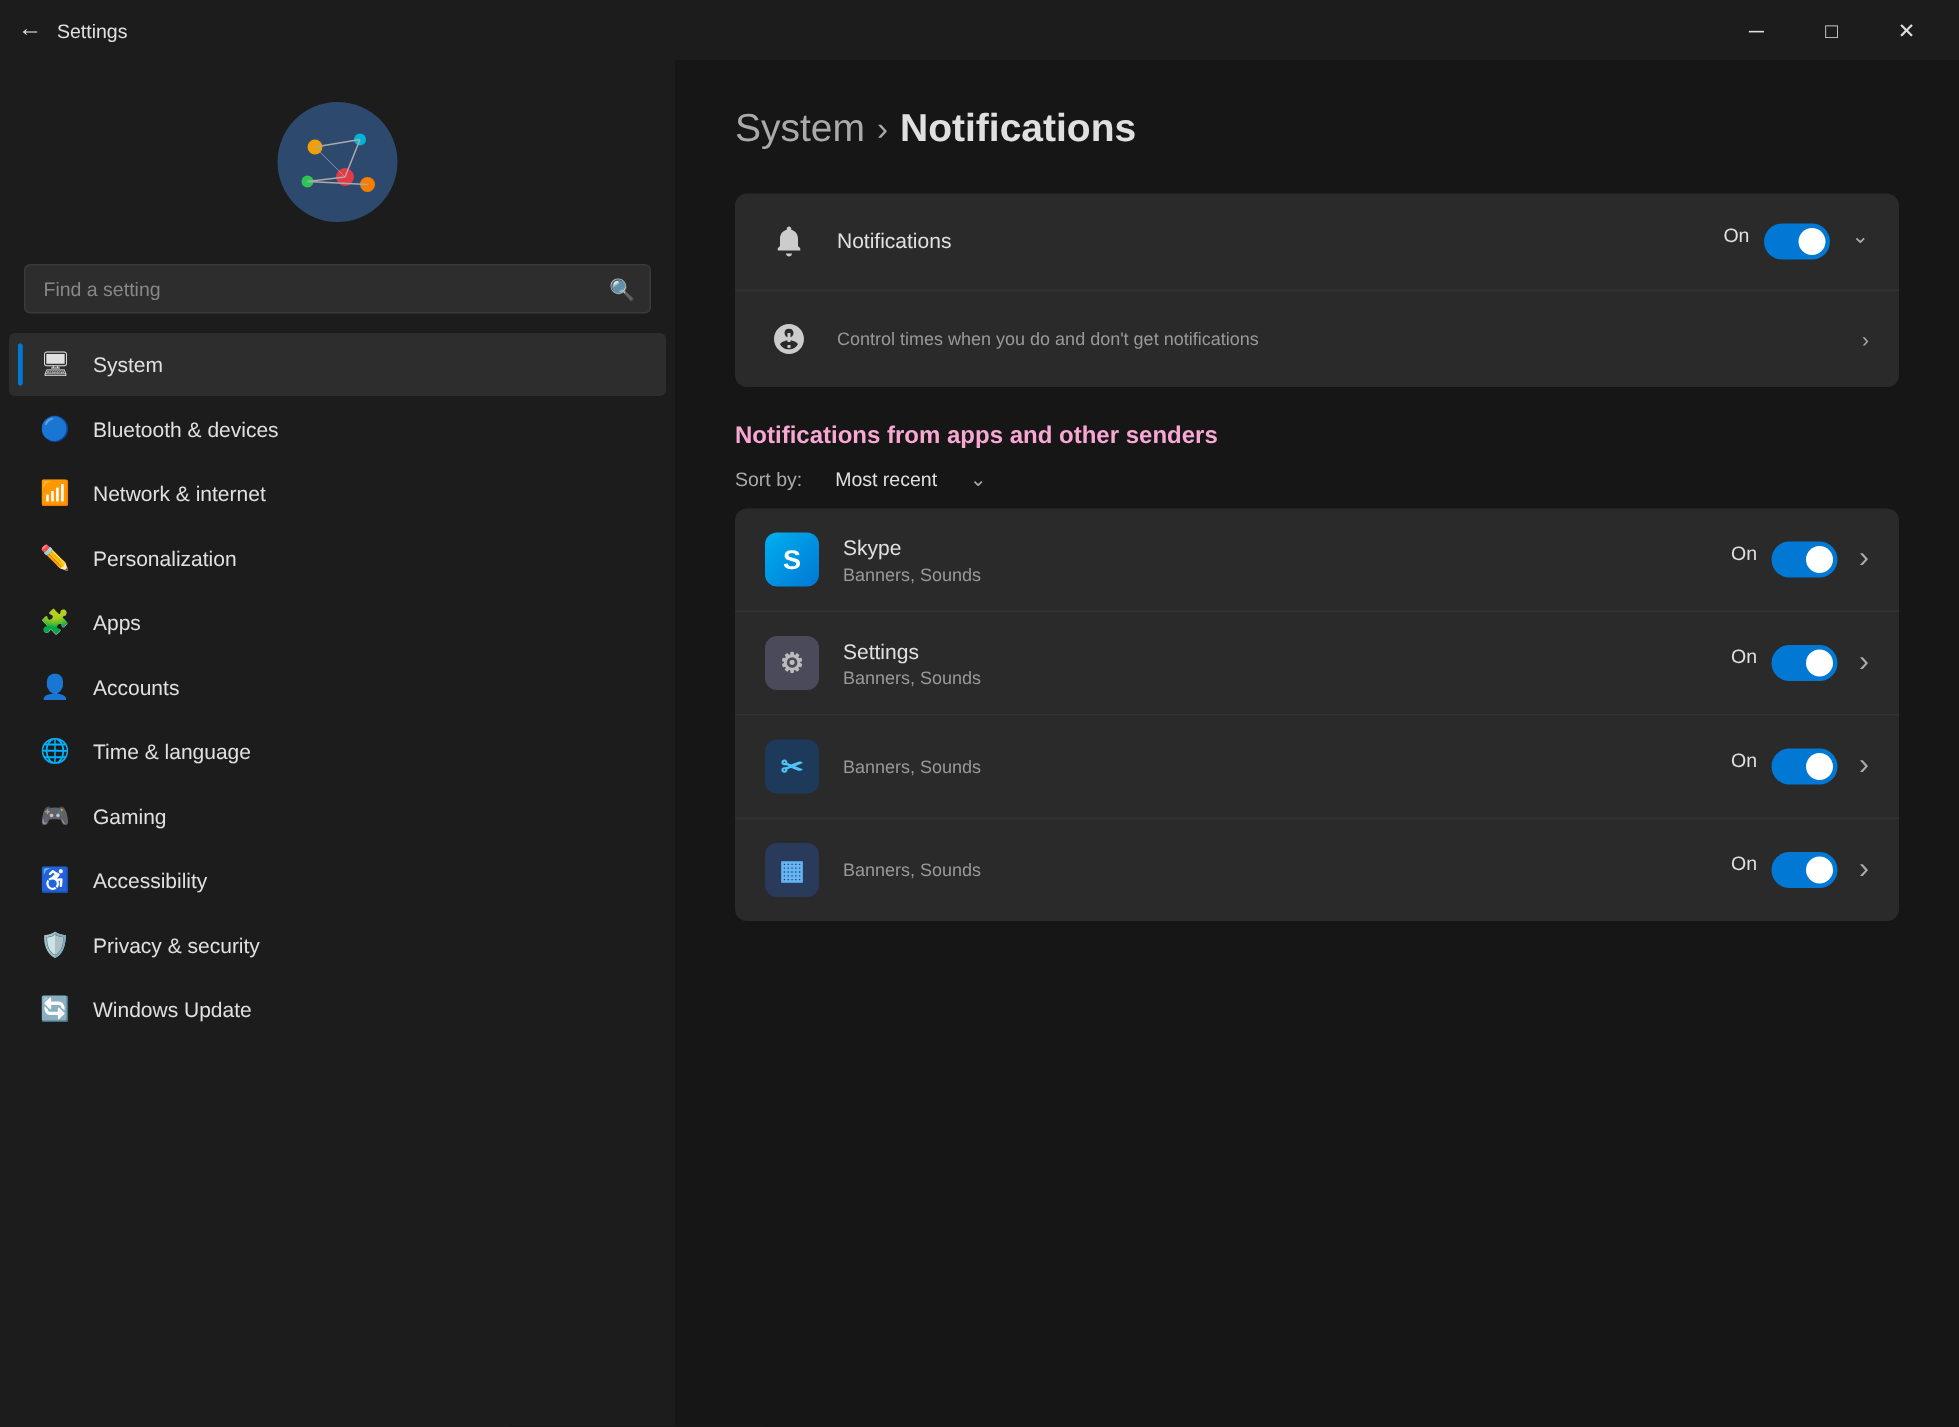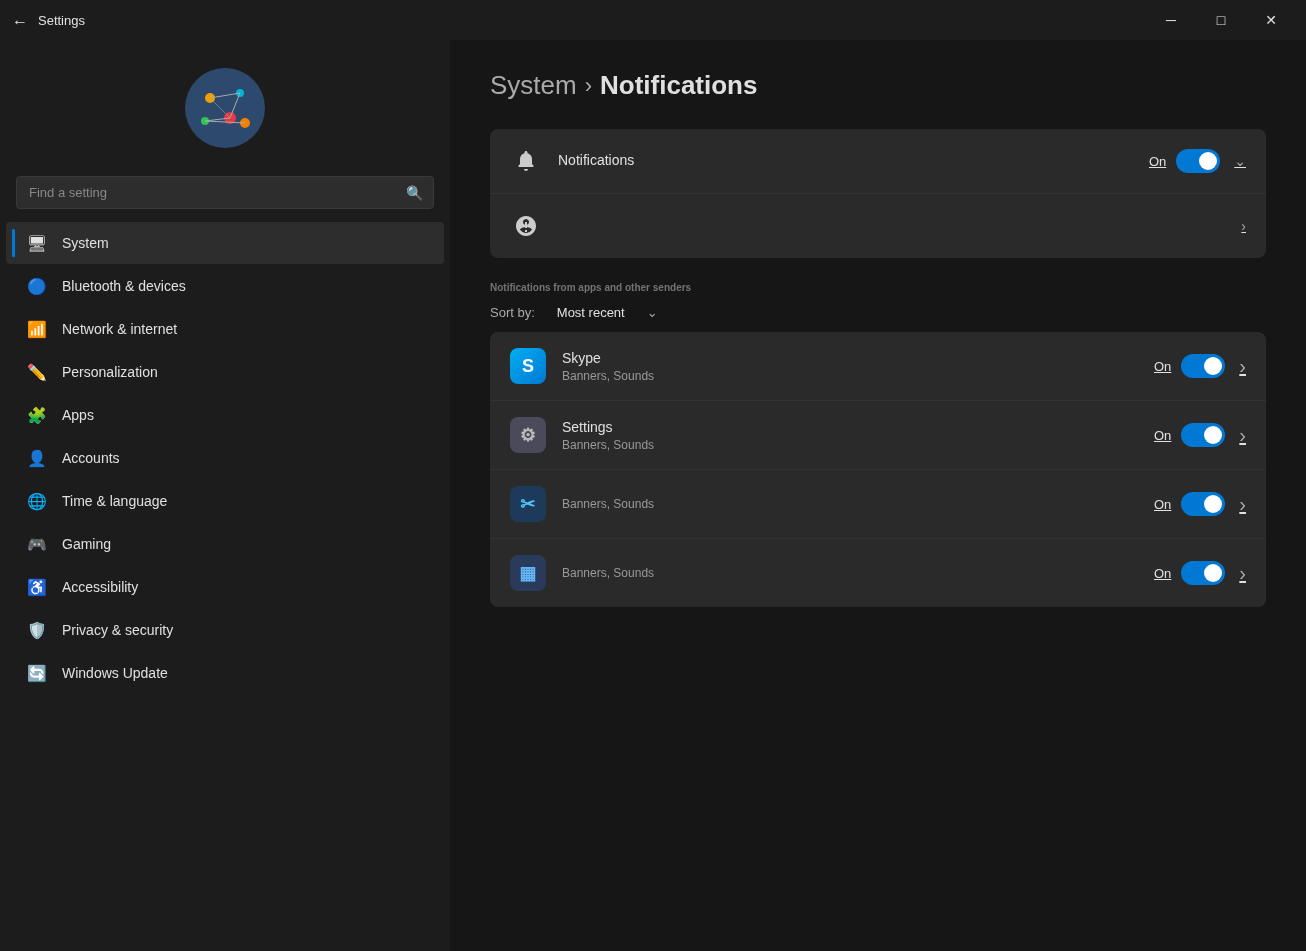--- a/index.html
+++ b/index.html
@@ -211,23 +211,21 @@
       font-weight: 500;
       color: #e0e0e0;
       margin-bottom: 3px;
     }
     .settings-row-desc {
       font-size: 12px;
       color: #999;
     }
     .settings-row-control {
       display: flex;
-      align-items: center;
       gap: 10px;
-      text-decoration: underline;
     }
     .control-label {
       font-size: 13px;
       color: #e0e0e0;
     }
 
     
     .toggle {
       width: 44px;
       height: 24px;
@@ -254,23 +252,23 @@
       margin-left: 4px;
     }
     .chevron-down {
       color: #aaa;
       font-size: 14px;
       margin-left: 4px;
     }
 
     
     .section-header {
-      font-size: 10px;
+      font-size: 16px;
       font-weight: 600;
-      color: #737373;
+      color: #f9a8d4;
       margin: 24px 0 12px;
     }
 
     
     .sort-row {
       display: flex;
       align-items: center;
       gap: 22px;
       margin-bottom: 12px;
       font-size: 13px;
@@ -417,20 +415,21 @@
       </div>
 
       <div class="settings-row">
         <div class="settings-row-icon">
           <svg width="24" height="24" viewBox="0 0 24 24" fill="none">
             <path d="M12 3C7.03 3 3 7.03 3 12s4.03 9 9 9 9-4.03 9-9-4.03-9-9-9zm0 16c-3.86 0-7-3.14-7-7s3.14-7 7-7 7 3.14 7 7-3.14 7-7 7zm-1-11h2v6h-2zm0 8h2v2h-2z" fill="#ccc"></path>
             <path d="M12 2C6.48 2 2 6.48 2 12s4.48 10 10 10 10-4.48 10-10S17.52 2 12 2zm0 3c1.66 0 3 1.34 3 3s-1.34 3-3 3-3-1.34-3-3 1.34-3 3-3zm0 14.2c-2.5 0-4.71-1.28-6-3.22.03-1.99 4-3.08 6-3.08 1.99 0 5.97 1.09 6 3.08-1.29 1.94-3.5 3.22-6 3.22z" fill="#ccc"></path>
           </svg>
         </div>
         <div class="settings-row-info">
+          <div class="settings-row-desc">Control times when you do and don't get notifications</div>
         </div>
         <div class="settings-row-control">
           <span class="chevron-right">›</span>
         </div>
       </div>
     </div>
 
     <div class="section-header">Notifications from apps and other senders</div>
 
     <div class="sort-row">

